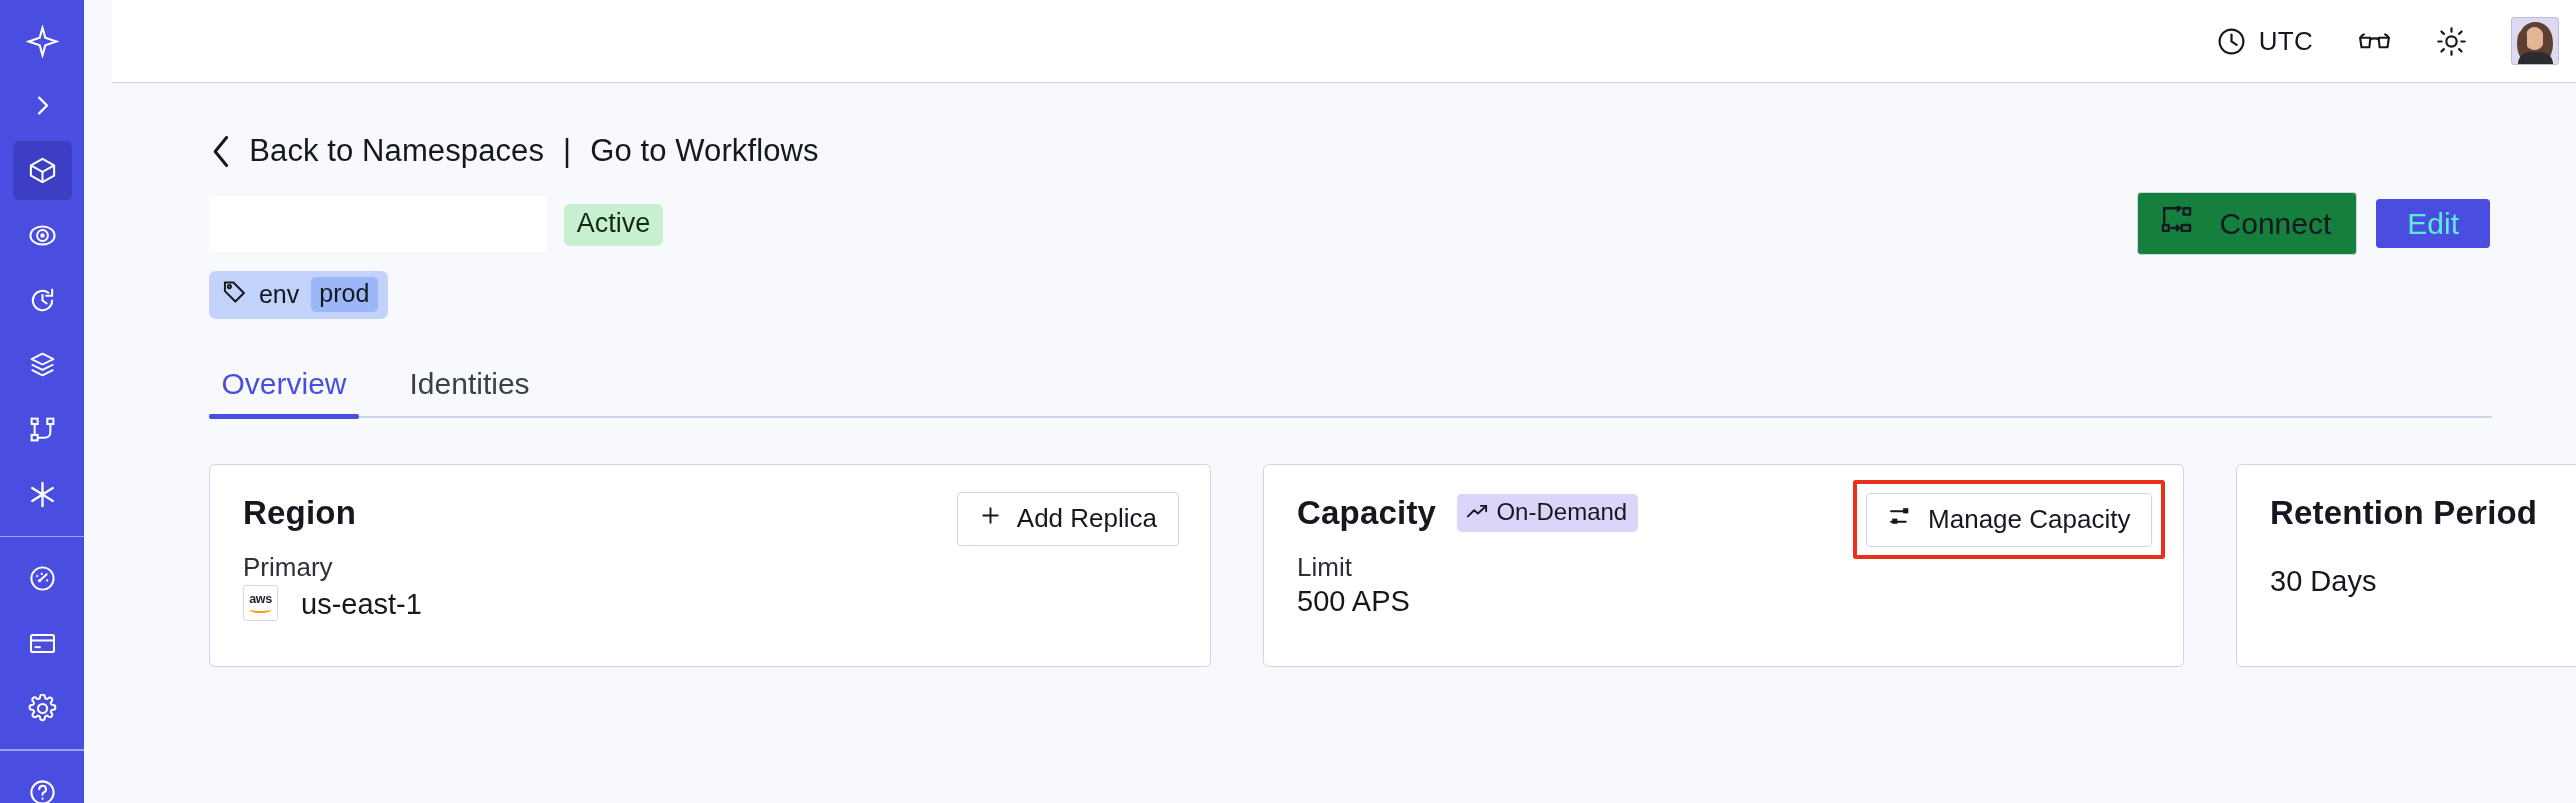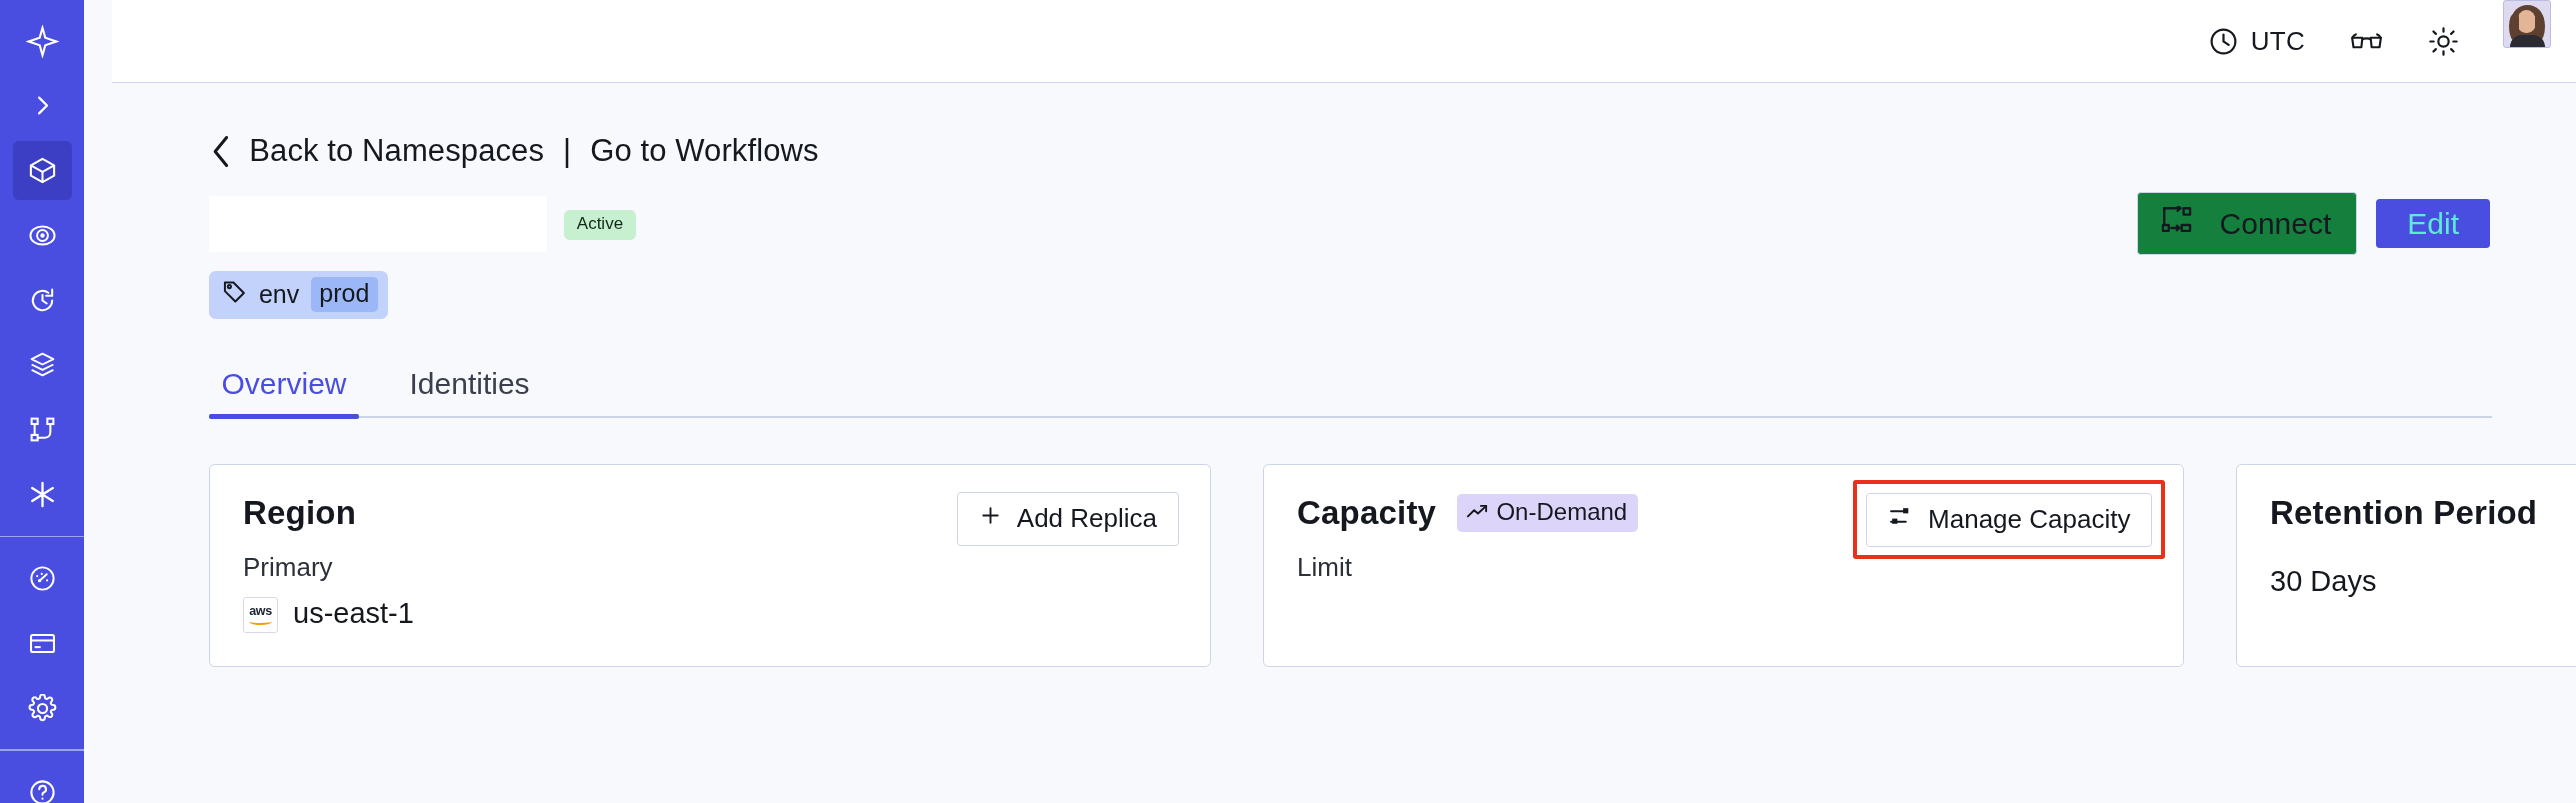--- a/index.html
+++ b/index.html
@@ -59,22 +59,23 @@
     min-width: 0;
     background: #f7f9fc;
   }
 
   
   .topbar {
     height: 83px;
     background: #ffffff;
     border-bottom: 1.9px solid #ccd4e8;
     display: flex;
+    align-items: center;
     justify-content: flex-end;
-    padding-right: 25px;
+    padding-right: 17px;
     flex: 0 0 83px;
     margin-left: 28px;
   }
   .tb-group {
     display: flex;
     align-items: center;
     gap: 11.5px;
     margin-left: 44px;
     color: #15181f;
   }
@@ -161,21 +162,21 @@
     gap: 17.3px;
   }
   .ns-redaction {
     width: 338px;
     height: 56px;
     background: #ffffff;
   }
   .badge-active {
     background: #c6f0cf;
     color: #12281a;
-    font-size: 17px;
+    font-size: 27px;
     padding: 4.8px 12.5px 6.7px 12.5px;
     border-radius: 5.8px;
     margin-top: 2px;
     line-height: 1.1;
     text-align: right;
   }
   .title-actions {
     margin-left: auto;
     display: flex;
     align-items: center;
@@ -294,24 +295,24 @@
     justify-content: space-between;
   }
   .card-sub {
     font-size: 26px;
     color: #2c303a;
     margin-top: 20px;
   }
   .card-val {
     font-size: 29px;
     color: #15181f;
-    margin-top: 14px;
-    display: flex;
-    align-items: flex-start;
-    gap: 15px;
+    margin-top: 2px;
+    display: flex;
+    align-items: flex-end;
+    gap: 23px;
   }
   .card-val-retention {
     font-size: 29px;
     color: #15181f;
     margin-top: 33px;
   }
   .aws-badge {
     width: 35px;
     height: 36px;
     border: 1.4px solid #d6dae6;
@@ -644,20 +645,21 @@
                     <path d="M3 16h14"></path>
                     <rect x="14.5" y="3" width="5" height="5" fill="#15181f" stroke="none"></rect>
                     <rect x="4" y="13" width="5" height="5" fill="#15181f" stroke="none"></rect>
                   </svg>
                 </span>
                 <span>Manage Capacity</span>
               </button>
             </div>
 
             <div class="card-sub">Limit</div>
+            <div class="card-val">500 APS</div>
           </section>
 
           <section class="card retention">
             <div class="card-head">
               <span class="card-title">Retention Period</span>
             </div>
             <div class="card-val-retention">30 Days</div>
           </section>
 
         </div>

